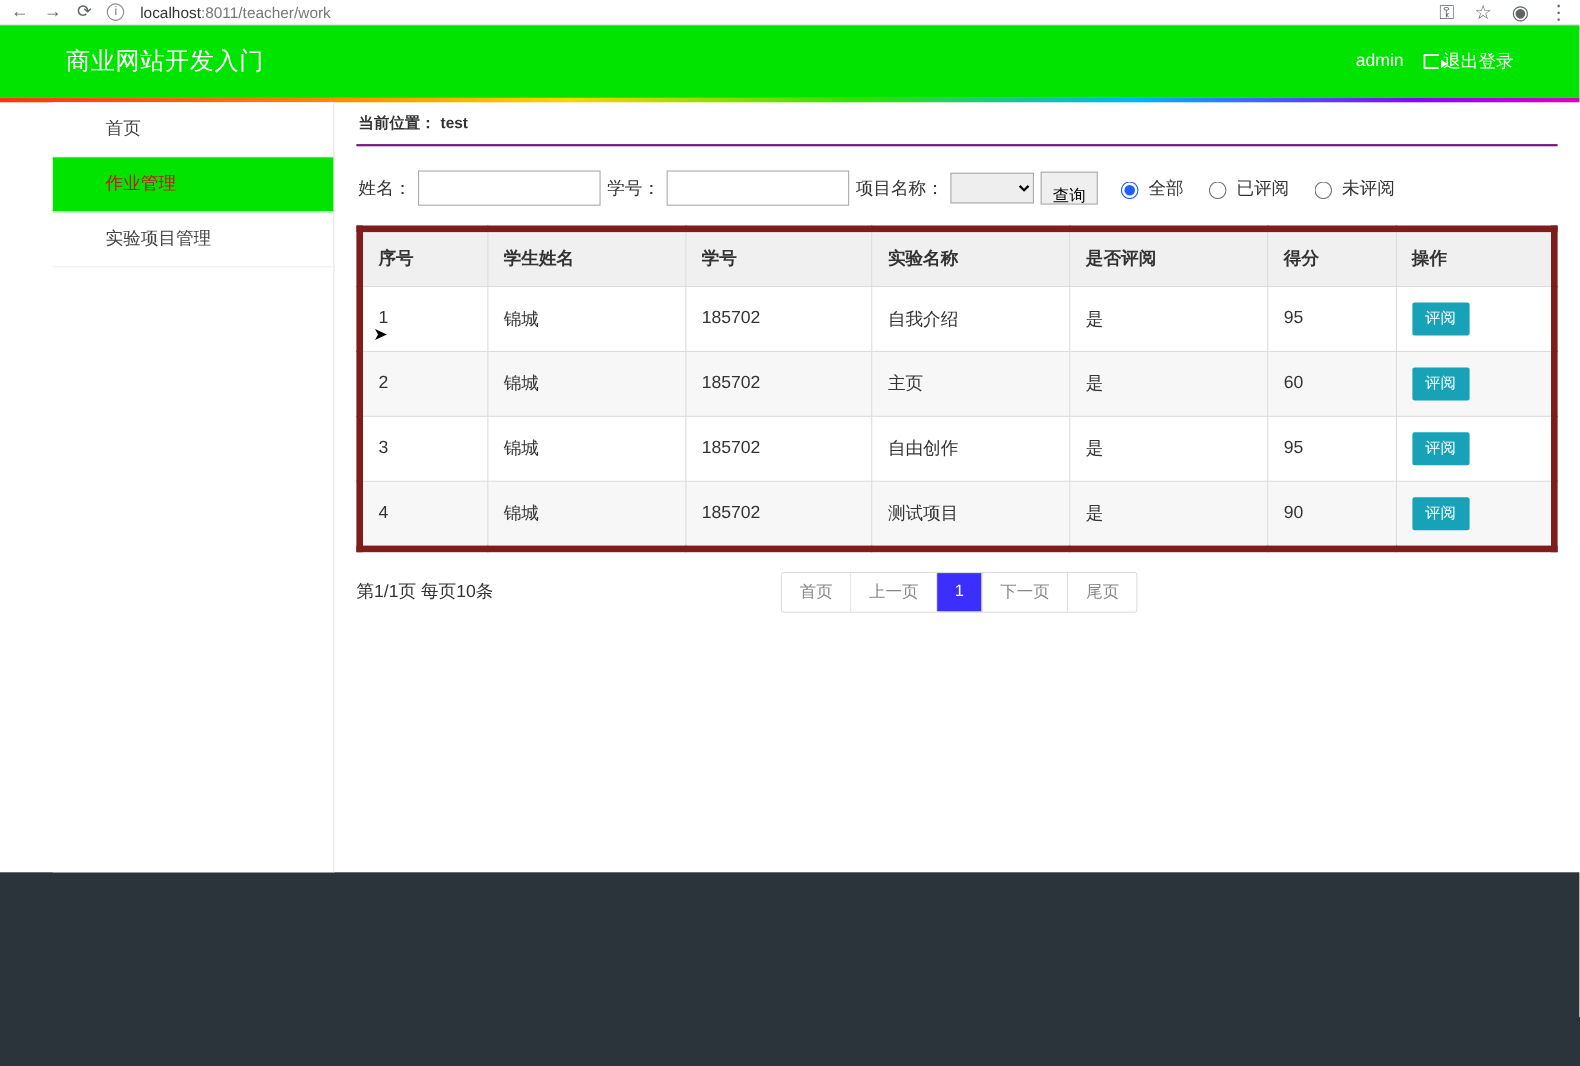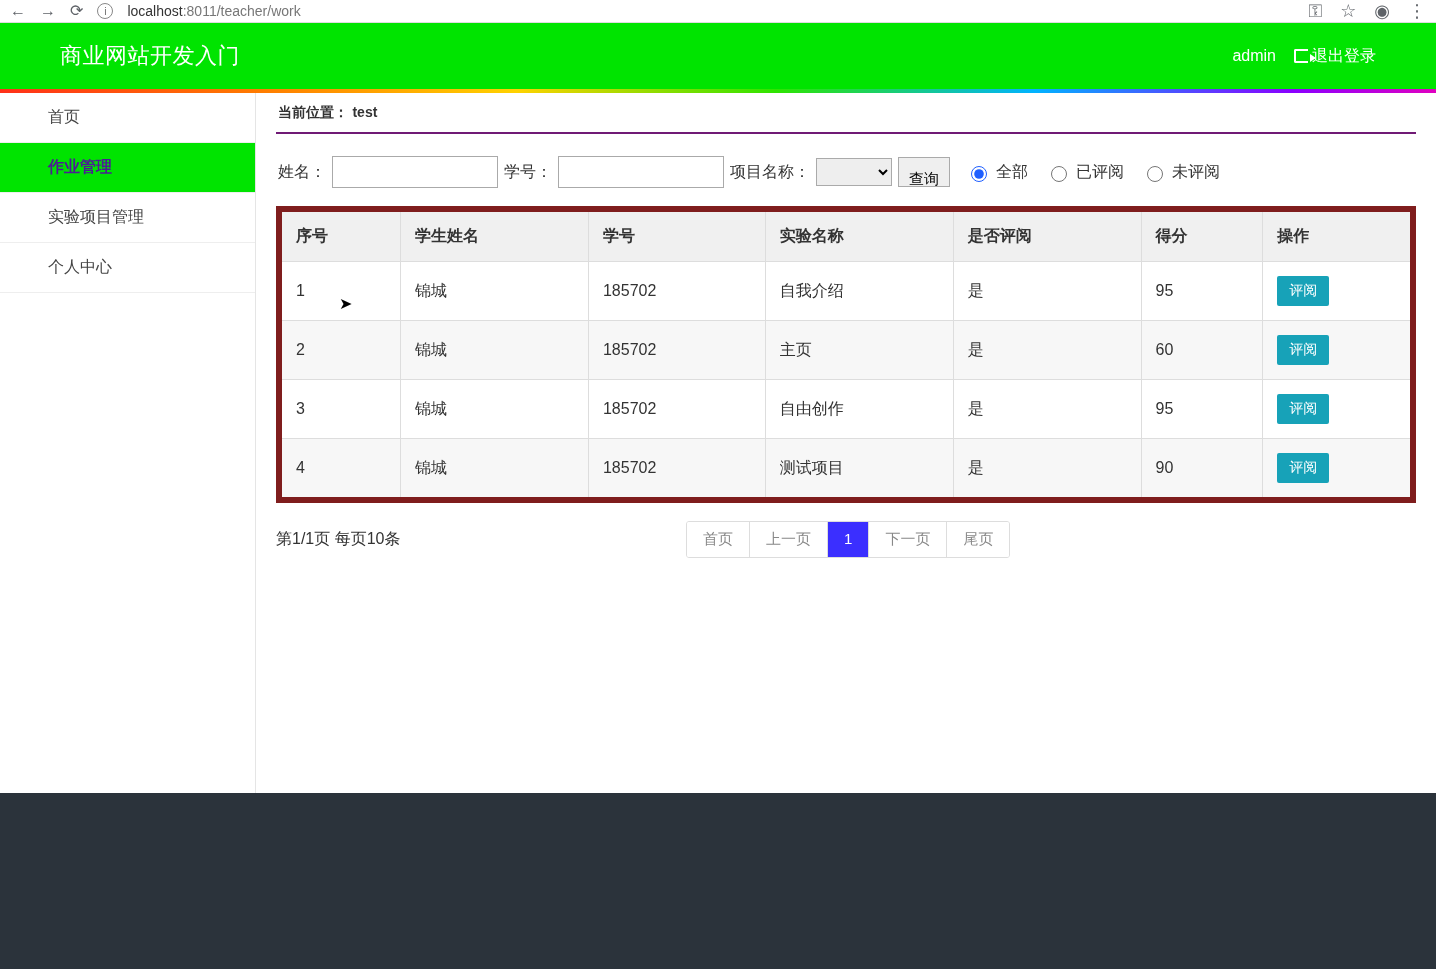--- a/index.html
+++ b/index.html
@@ -22,24 +22,24 @@
   .app-header .brand { font-size: 22px; letter-spacing: 0.5px; }
   .app-header .user-area { margin-left: auto; display: flex; align-items: center; gap: 18px; font-size: 16px; }
   .app-header .user-area a { color: #fff; text-decoration: none; }
   .logout-icon { display: inline-block; width: 14px; height: 14px; border: 2px solid #fff; border-right: none; border-radius: 2px 0 0 2px; position: relative; margin-right: 4px; vertical-align: -2px; }
   .logout-icon::after { content: ""; position: absolute; right: -8px; top: 3px; width: 0; height: 0; border-top: 4px solid transparent; border-bottom: 4px solid transparent; border-left: 6px solid #fff; }
 
   
   .rainbow { height: 4px; background: linear-gradient(to right,#ff3019 0%,#ff7b00 18%,#ffd200 36%,#2fe400 54%,#00b3ff 72%,#8a00ff 90%,#e000c0 100%); }
 
   
-  .layout { display: flex; min-height: 700px; }
+  .layout { display: flex; min-height: 700px; margin-left: 48px; }
   .sidebar { width: 256px; border-right: 1px solid #e5e5e5; background: #fff; }
   .sidebar .menu-item { padding: 14px 48px; font-size: 16px; color: #444; border-bottom: 1px solid #eee; cursor: pointer; }
-  .sidebar .menu-item.active { background: #00e400; color: #4c1d95; font-weight: bold; }
+  .sidebar .menu-item.active { background: #00e400; color: #b91c1c; }
 
   .content { flex: 1; padding: 0 20px 20px 20px; }
 
   
   .breadcrumb-bar { border-bottom: 2px solid #701a75; padding: 10px 0 10px 2px; }
   .breadcrumb-bar .bc-label { font-size: 14px; font-weight: 700; color: #333; }
   .breadcrumb-bar .bc-val { font-size: 14px; font-weight: 700; color: #333; }
 
   
   .filter-row { display: flex; align-items: center; gap: 6px; padding: 22px 0 18px 2px; font-size: 16px; color: #333; flex-wrap: wrap; }
@@ -113,21 +113,20 @@
   </div>
 </div>
 <div class="rainbow"></div>
 
 <div class="layout">
 
   <div class="sidebar">
     <div class="menu-item">首页</div>
     <div class="menu-item active">作业管理</div>
     <div class="menu-item">实验项目管理</div>
-    <div class="menu-item">个人中心</div>
   </div>
 
   <div class="content">
 
     <div class="breadcrumb-bar">
       <span class="bc-label">当前位置：</span>
       <span class="bc-val">test</span>
     </div>
 
     <div class="filter-row">

